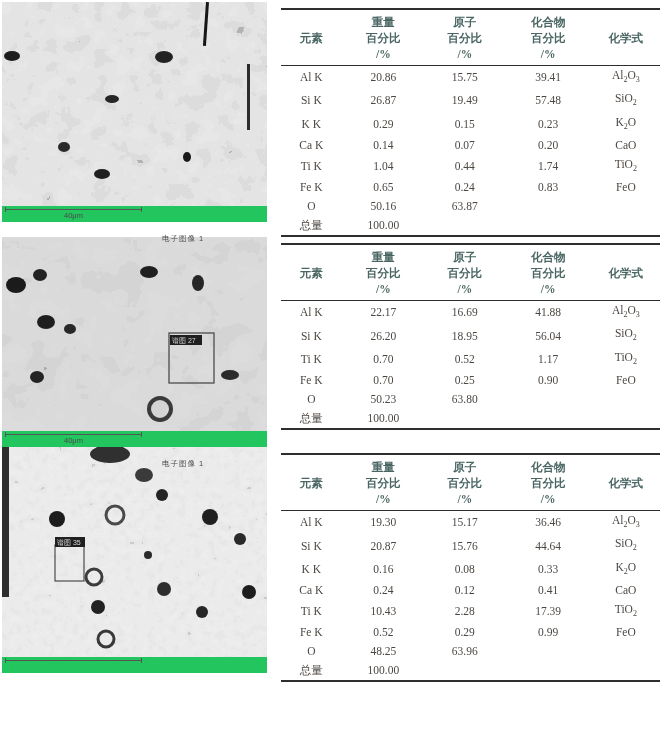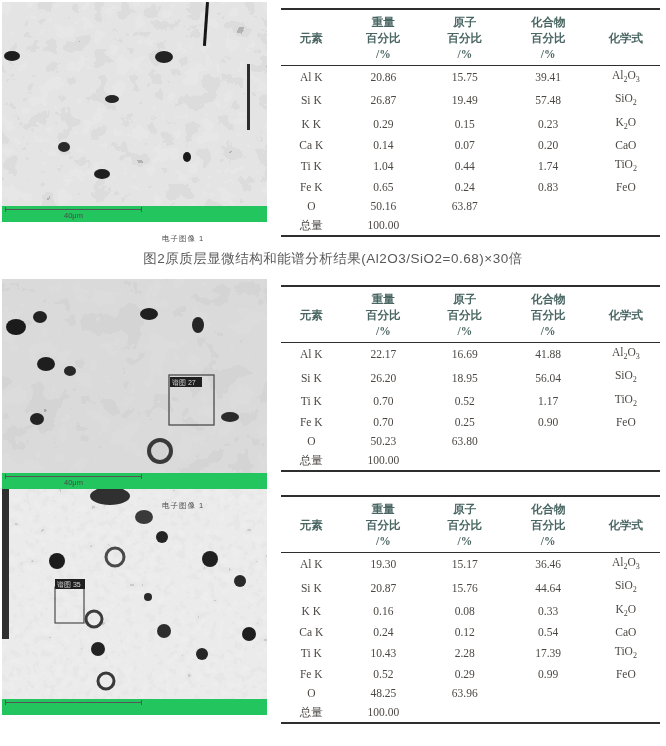--- a/index.html
+++ b/index.html
@@ -170,21 +170,20 @@
               <td>100.00</td>
               <td></td>
               <td></td>
               <td></td>
             </tr>
           </tbody>
         </table>
       </div>
   </div>
 
-  <p class="caption">图2原质层显微结构和能谱分析结果(Al2O3/SiO2=0.68)×30倍</p>
 
   <div class="figrow">
     <div class="sem">
       <svg width="265" height="194" viewBox="0 0 265 194">
         <defs>
           <filter id="semtex2" x="0" y="0" width="100%" height="100%">
             <feTurbulence type="fractalNoise" baseFrequency="0.035" numOctaves="4" seed="9" result="n"></feTurbulence>
             <feColorMatrix in="n" type="matrix" values="0.33 0.33 0.33 0 0  0.33 0.33 0.33 0 0  0.33 0.33 0.33 0 0  0 0 0 0 1" result="g"></feColorMatrix>
             <feComponentTransfer in="g">
               <feFuncR type="discrete" tableValues="0.08 0.40 0.66 0.70 0.72 0.74 0.76"></feFuncR>
@@ -390,21 +389,21 @@
               <td>K K</td>
               <td>0.16</td>
               <td>0.08</td>
               <td>0.33</td>
               <td>K<sub>2</sub>O</td>
             </tr>
             <tr>
               <td>Ca K</td>
               <td>0.24</td>
               <td>0.12</td>
-              <td>0.54</td>
+              <td>0.41</td>
               <td>CaO</td>
             </tr>
             <tr>
               <td>Ti K</td>
               <td>10.43</td>
               <td>2.28</td>
               <td>17.39</td>
               <td>TiO<sub>2</sub></td>
             </tr>
             <tr>

